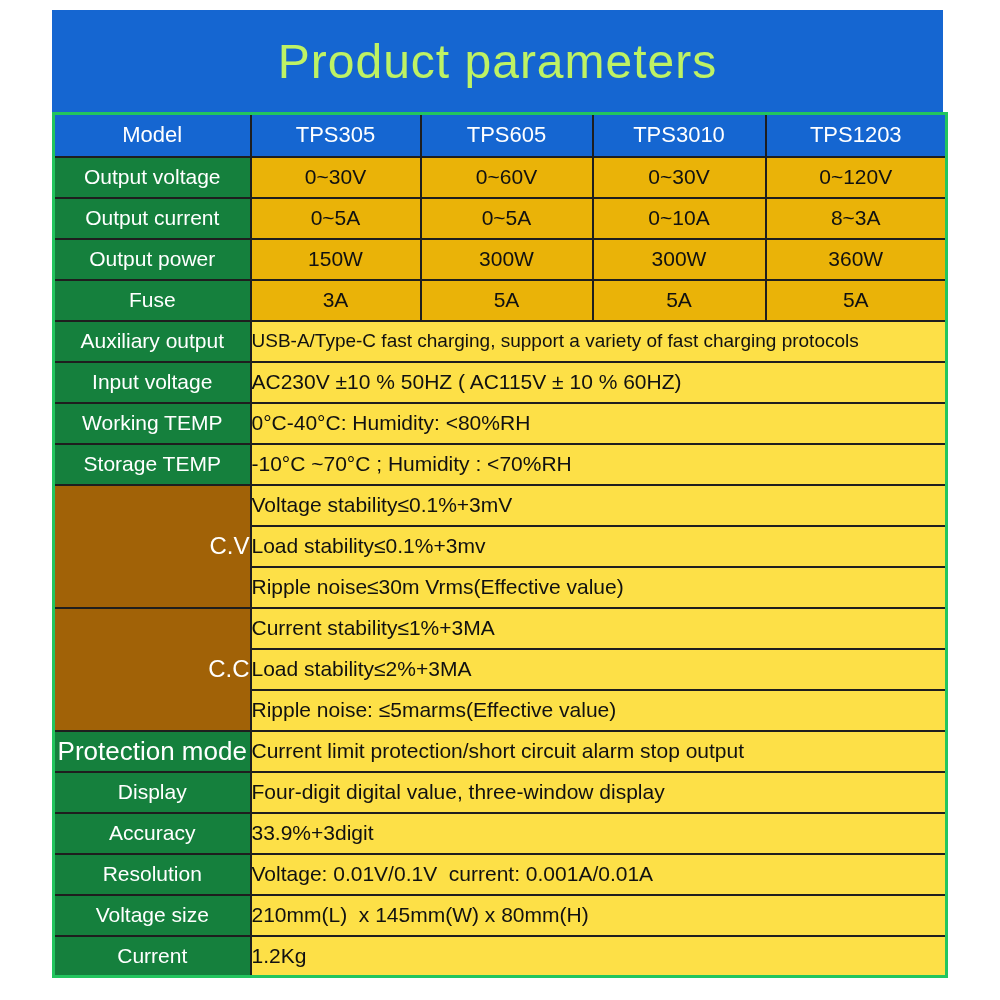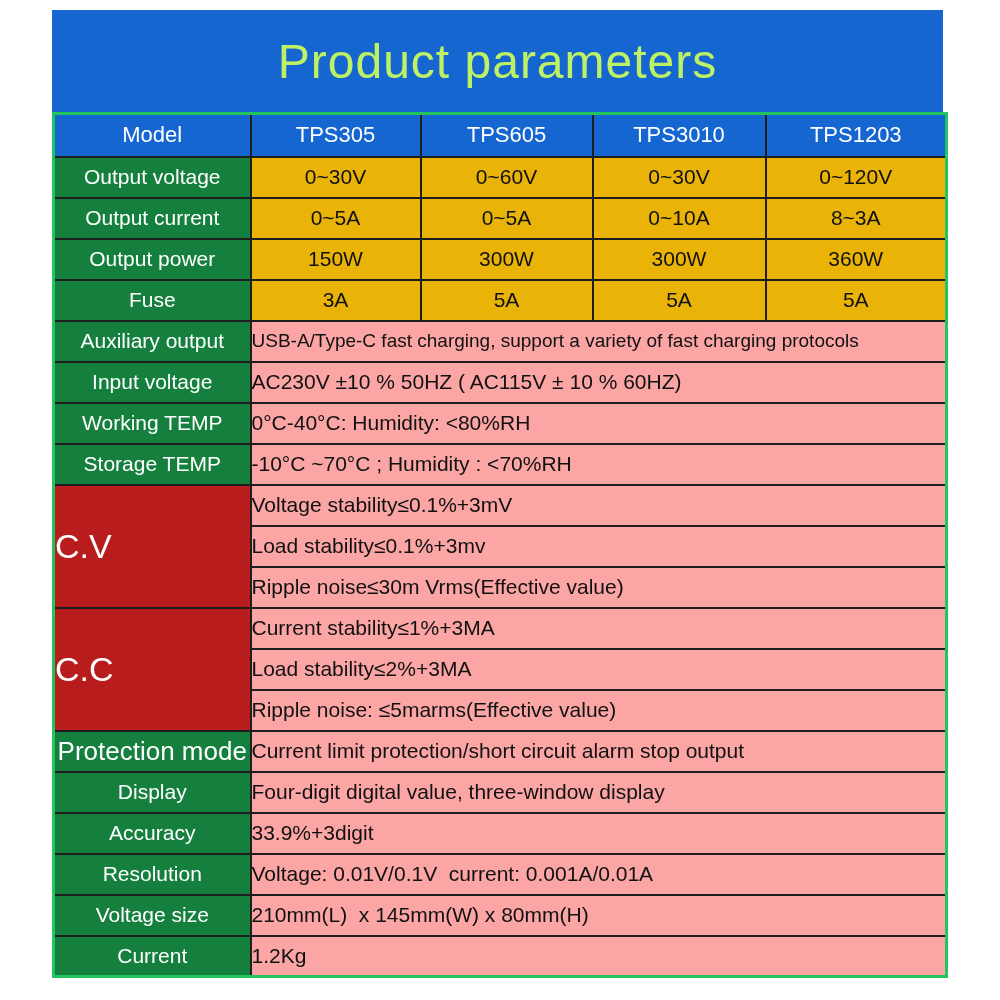--- a/index.html
+++ b/index.html
@@ -52,40 +52,40 @@
   tr.row { height: 41px; }
   tr.row-header { height: 43px; }
   .lbl {
     background: #15803d;
     color: #ffffff;
     font-size: 21px;
     font-weight: normal;
     text-align: center;
   }
   .lbl-big {
-    background: #b91c1c;
+    background: #a16207;
     color: #ffffff;
-    font-size: 34px;
-    text-align: left;
+    font-size: 24px;
+    text-align: right;
   }
   .model {
     background: #1566d1;
     color: #ffffff;
     font-size: 22px;
     font-weight: normal;
     text-align: center;
   }
   .val {
     background: #eab308;
     color: #111111;
     font-size: 21px;
     text-align: center;
   }
   .wide {
-    background: #fca5a5;
+    background: #fde047;
     color: #111111;
     font-size: 21px;
     text-align: left;
     padding-left: 10px;
     white-space: pre;
   }
   .wide.sm { font-size: 19px; }
 </style>
 </head>
 <body>

